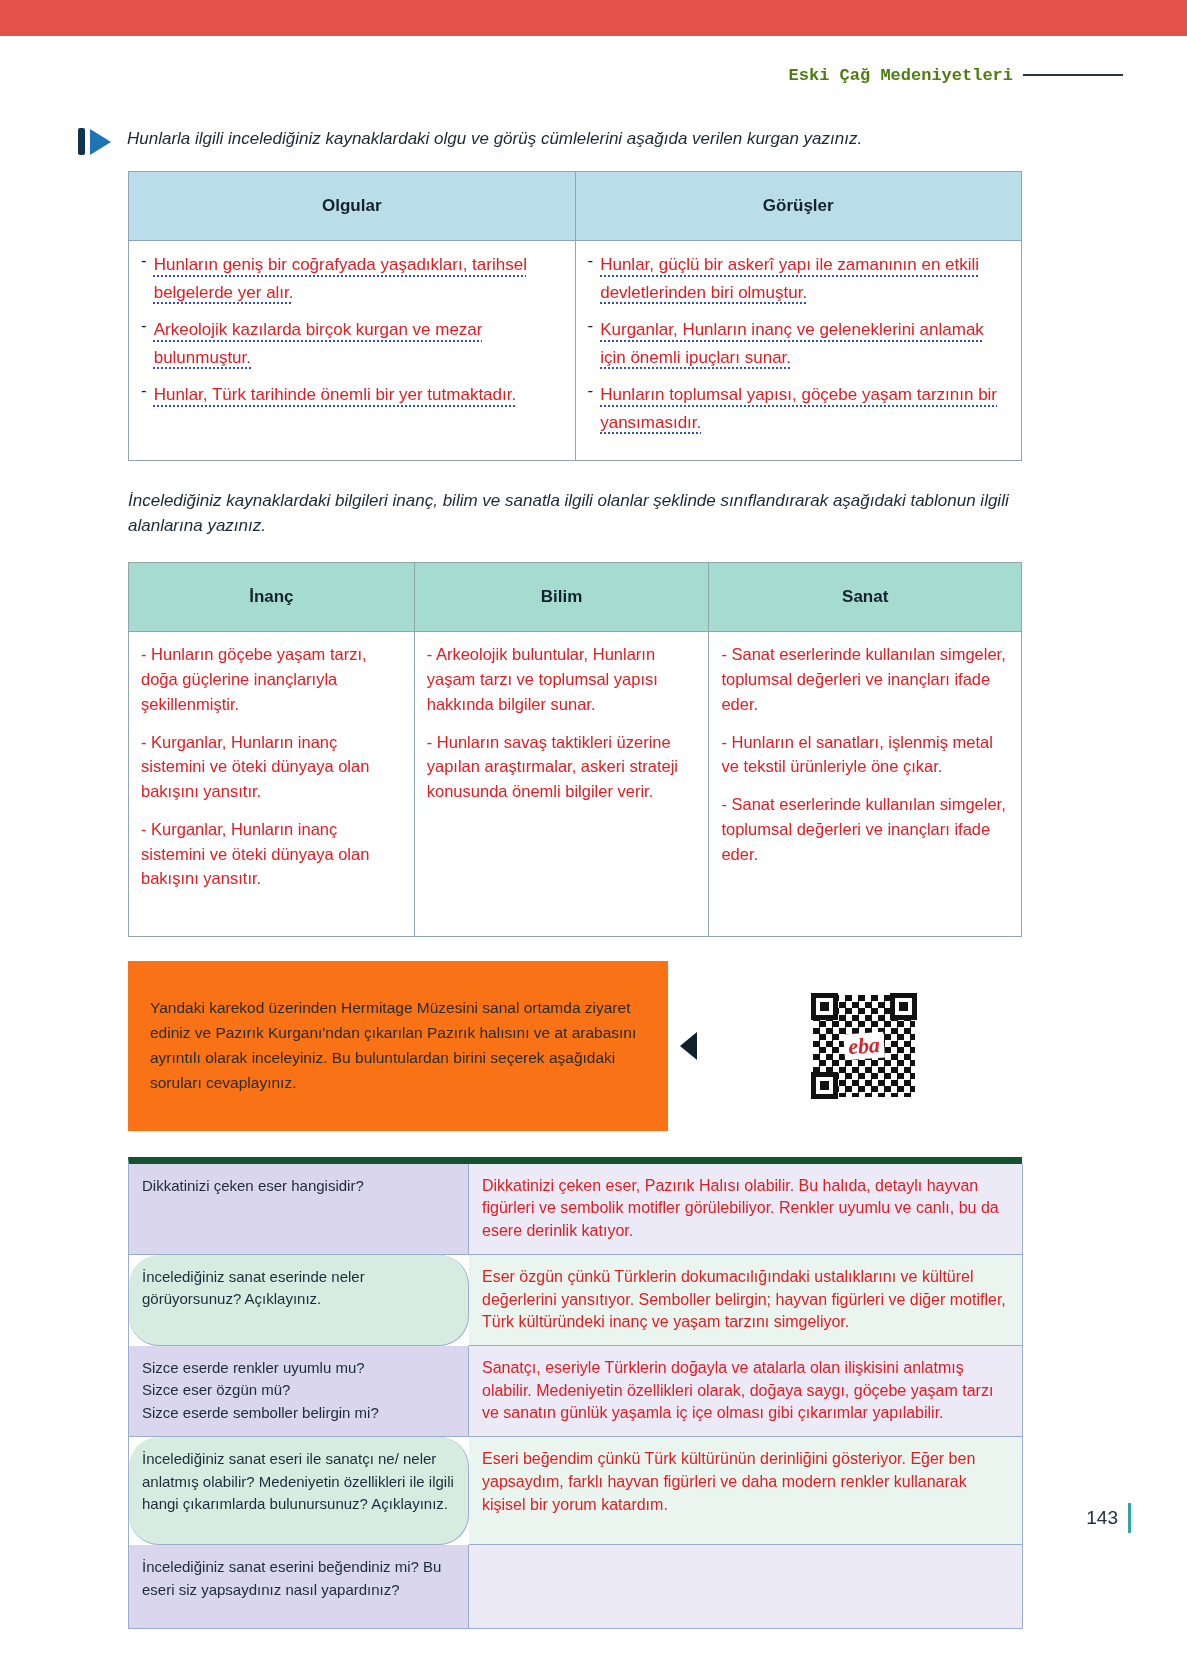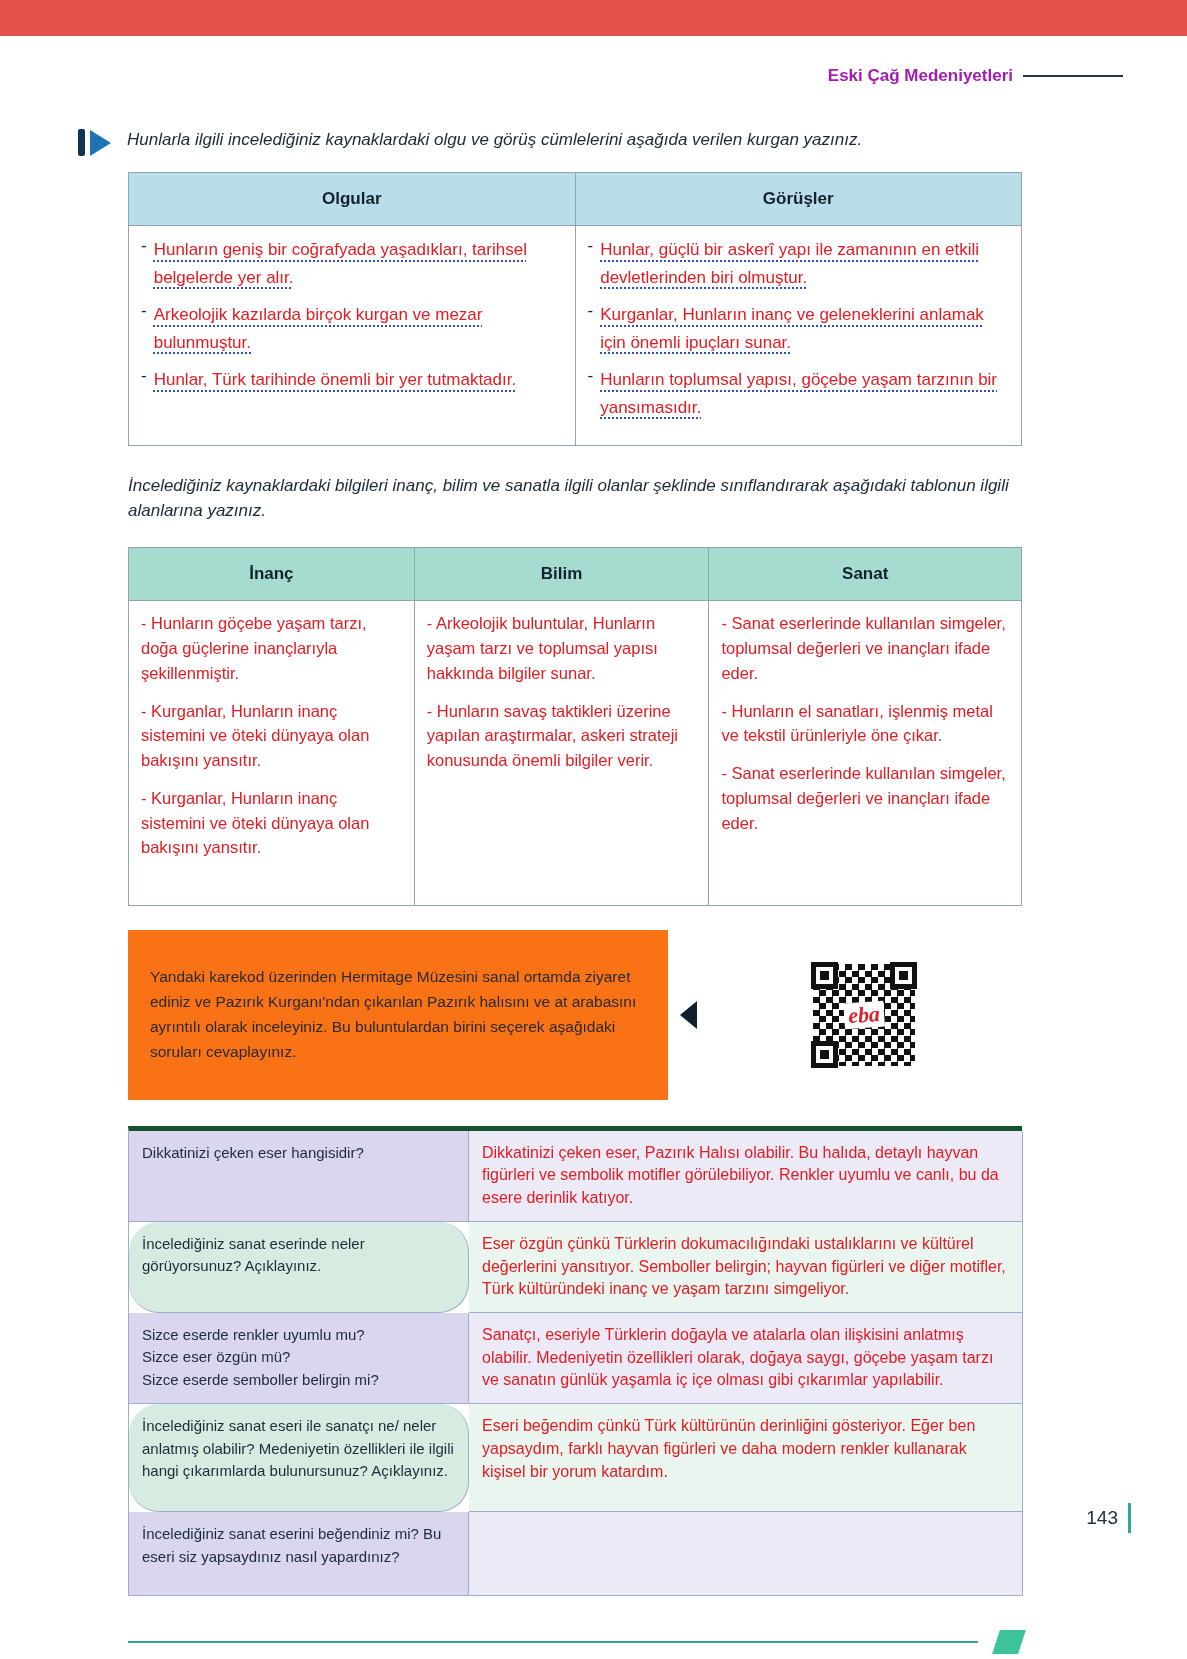--- a/index.html
+++ b/index.html
@@ -12,31 +12,31 @@
     font-family: "Liberation Sans", sans-serif;
     color: #16232f;
     overflow: hidden;
   }
   .top-bar { height: 36px; background: #e2514a; }
 
   .header-row {
     display: flex; justify-content: flex-end; align-items: baseline;
     margin: 30px 64px 0 0; gap: 10px;
   }
-  .header-title { font-size: 17px; font-weight: bold; color: #a21caf; }
+  .header-title { font-size: 17px; font-weight: bold; color: #4d7c0f; font-family: Liberation Mono, monospace; }
   .header-rule { width: 100px; border-bottom: 2px solid #27343f; transform: translateY(-4px); }
 
   .instr1-row { display: flex; align-items: flex-start; gap: 16px; margin: 42px 128px 0 78px; }
   .play-icon { display: flex; align-items: center; gap: 5px; margin-top: 1px; }
   .play-bar { width: 7px; height: 27px; background: #10344f; border-radius: 2px; }
   .play-tri { width: 0; height: 0; border-top: 13px solid transparent; border-bottom: 13px solid transparent; border-left: 21px solid #1f74b4; }
   .instr { font-style: italic; font-size: 17px; line-height: 1.45; color: #1b2836; }
 
   table.tbl { width: 894px; margin-left: 128px; border-collapse: collapse; table-layout: fixed; }
-  table.tbl th { border: 1px solid #8fa6b0; padding: 16px 8px; font-size: 17px; font-weight: bold; color: #13222e; }
+  table.tbl th { border: 1px solid #8fa6b0; padding: 24px 8px; font-size: 17px; font-weight: bold; color: #13222e; }
   table.tbl td { border: 1px solid #8fa6b0; vertical-align: top; padding: 10px 14px 14px 12px; }
   .facts { margin-top: 16px; }
   .facts th { background: #b9dde9; }
   .facts td { height: 182px; }
   .bullet { display: flex; gap: 7px; margin-bottom: 10px; font-size: 17px; }
   .bullet .dash { color: #15222e; flex: 0 0 auto; }
   .ans {
     color: #e11c22; line-height: 1.62;
     text-decoration: underline dotted #2f4fc0 1.5px;
     text-underline-offset: 5px;
@@ -69,21 +69,21 @@
   .finder { position: absolute; width: 27px; height: 27px; border: 5px solid #111; background: #fff; }
   .finder::after { content: ""; position: absolute; inset: 4px; background: #111; }
   .finder.tl { top: 0; left: 0; } .finder.tr { top: 0; right: 0; } .finder.bl { bottom: 0; left: 0; }
   .eba-label {
     position: absolute; top: 50%; left: 50%; transform: translate(-50%, -50%) rotate(-4deg);
     background: #fff; padding: 0 4px;
     font-family: "Liberation Serif", serif; font-style: italic; font-weight: bold;
     font-size: 22px; color: #d6262c;
   }
 
-  .qa { display: grid; grid-template-columns: 340px 554px; width: 894px; margin: 26px 0 0 128px; border-top: 5px solid #14532d; border-left: 1px solid #9aaecf; }
+  .qa { display: grid; grid-template-columns: 340px 554px; width: 894px; margin: 26px 0 0 128px; border-top: 7px solid #14532d; border-left: 1px solid #9aaecf; }
   .qa-q, .qa-a { border-right: 1px solid #9aaecf; border-bottom: 1px solid #9aaecf; padding: 11px 13px; }
   .qa-q { font-size: 15px; line-height: 1.5; color: #1d2b3a; white-space: pre-line; }
   .qa-a { font-size: 16px; line-height: 1.42; color: #e11c22; }
   .bg-lav { background: #d9d6ee; } .bg-mint { background: #d7ece1; border-radius: 30px; }
   .bg-lav-l { background: #eceaf7; } .bg-mint-l { background: #e9f5ee; }
   .rh1 { min-height: 62px; } .rh2 { min-height: 78px; } .rh3 { min-height: 88px; }
   .rh4 { min-height: 108px; } .rh5 { min-height: 84px; }
 
   .bottom-rule { display: flex; align-items: center; margin: 34px 0 0 128px; width: 894px; }
   .rule-line { flex: 1; height: 2px; background: #2fa89c; }

